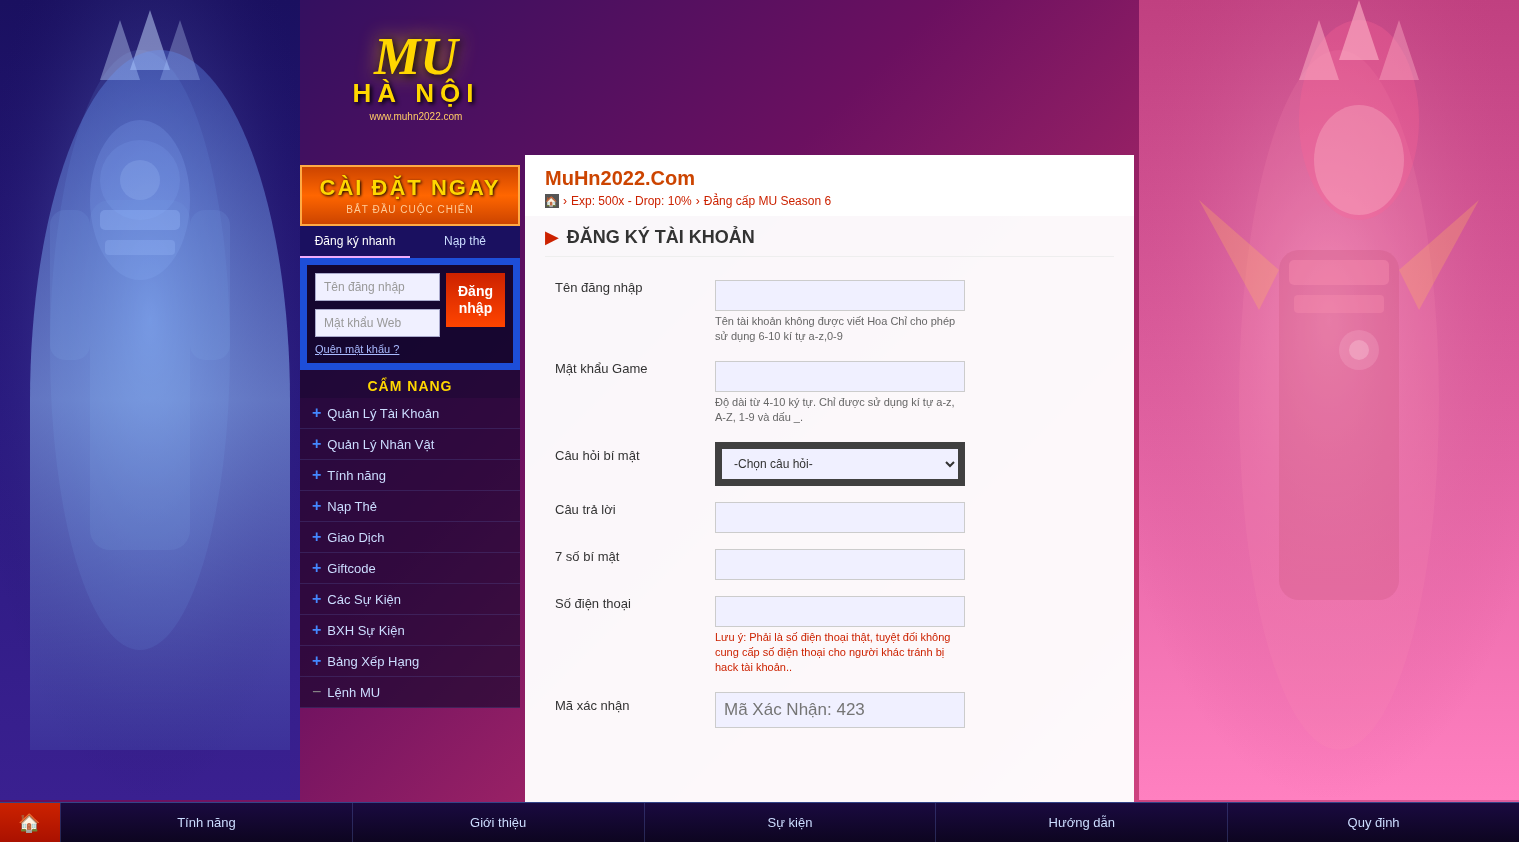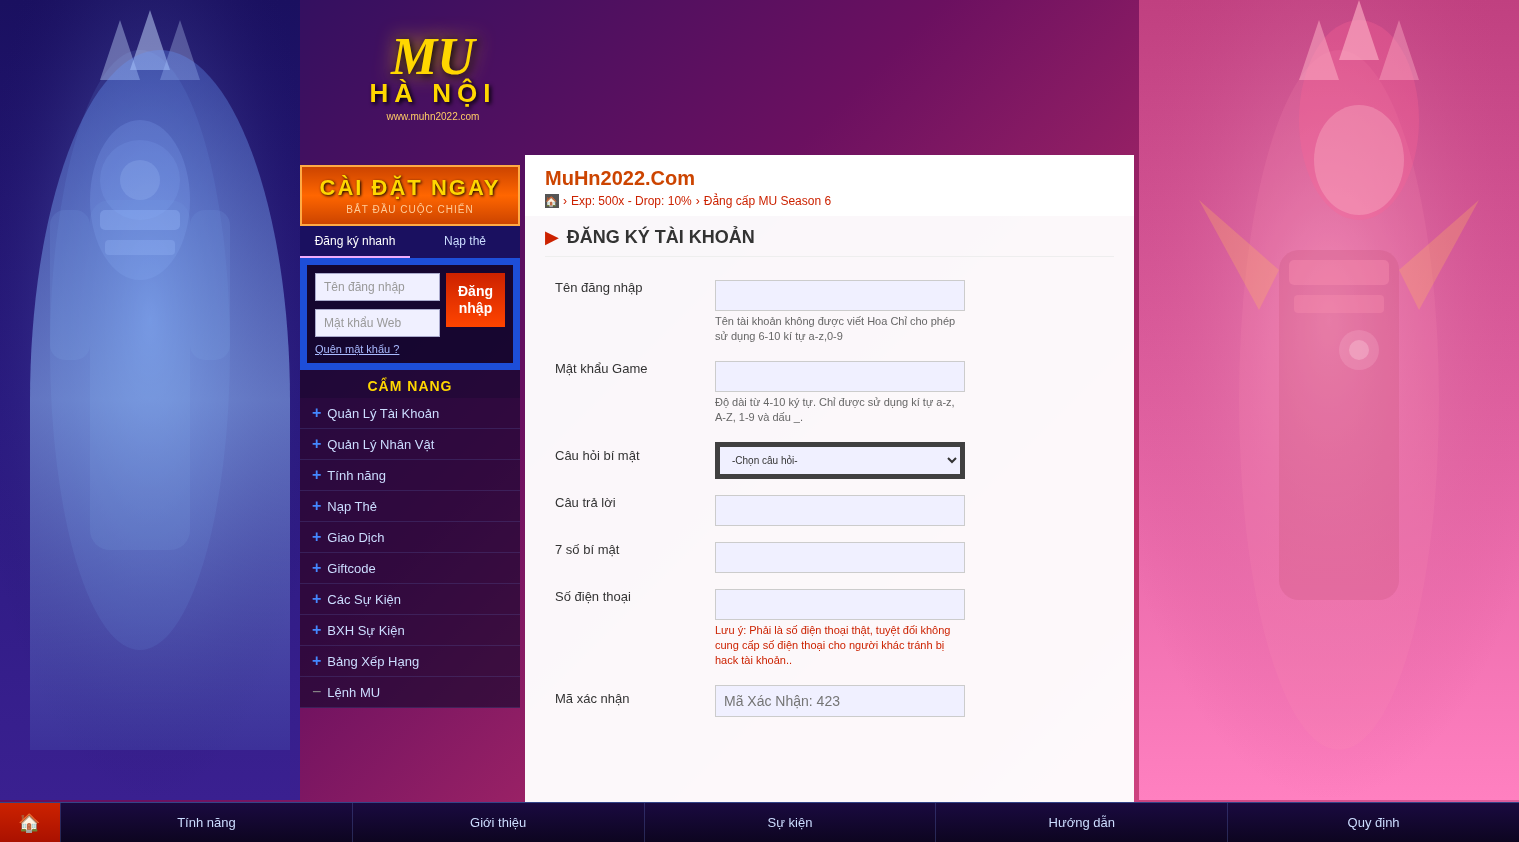--- a/index.html
+++ b/index.html
@@ -45,21 +45,21 @@
       right: 0; top: 0;
       width: 380px; height: 800px;
       background: linear-gradient(180deg, #c04080 0%, #e060a0 50%, #ff80c0 100%);
       z-index: 1;
       overflow: hidden;
     }
 
     
     .logo-area {
       position: absolute;
-      left: 323px; top: 0;
+      left: 306px; top: 0;
       width: 220px; height: 152px;
       z-index: 10;
       display: flex;
       align-items: center;
       justify-content: center;
       flex-direction: column;
     }
 
     
     .sidebar {
@@ -273,39 +273,39 @@
     .form-hint {
       color: #666;
       font-size: 11px;
       margin-top: 3px;
       max-width: 250px;
       line-height: 1.4;
     }
     .form-select {
       width: 250px;
       padding: 7px 8px;
-      border: 5px solid #404040;
+      border: 7px solid #404040;
       background: #f0f0ff;
-      font-size: 10px;
+      font-size: 12px;
       color: #333;
       appearance: auto;
     }
     .form-hint-red {
       color: #cc2200;
       font-size: 11px;
       margin-top: 3px;
       max-width: 250px;
       line-height: 1.4;
     }
     .captcha-input {
       width: 250px;
       padding: 7px 8px;
       border: 1px solid #ccc;
       background: #f0f0ff;
-      font-size: 14px;
+      font-size: 17px;
       color: #999;
     }
 
     
     .bottom-nav {
       position: absolute;
       bottom: 0; left: 0; right: 0;
       height: 40px;
       background: linear-gradient(180deg, #1a0a40 0%, #0d0520 100%);
       display: flex;

